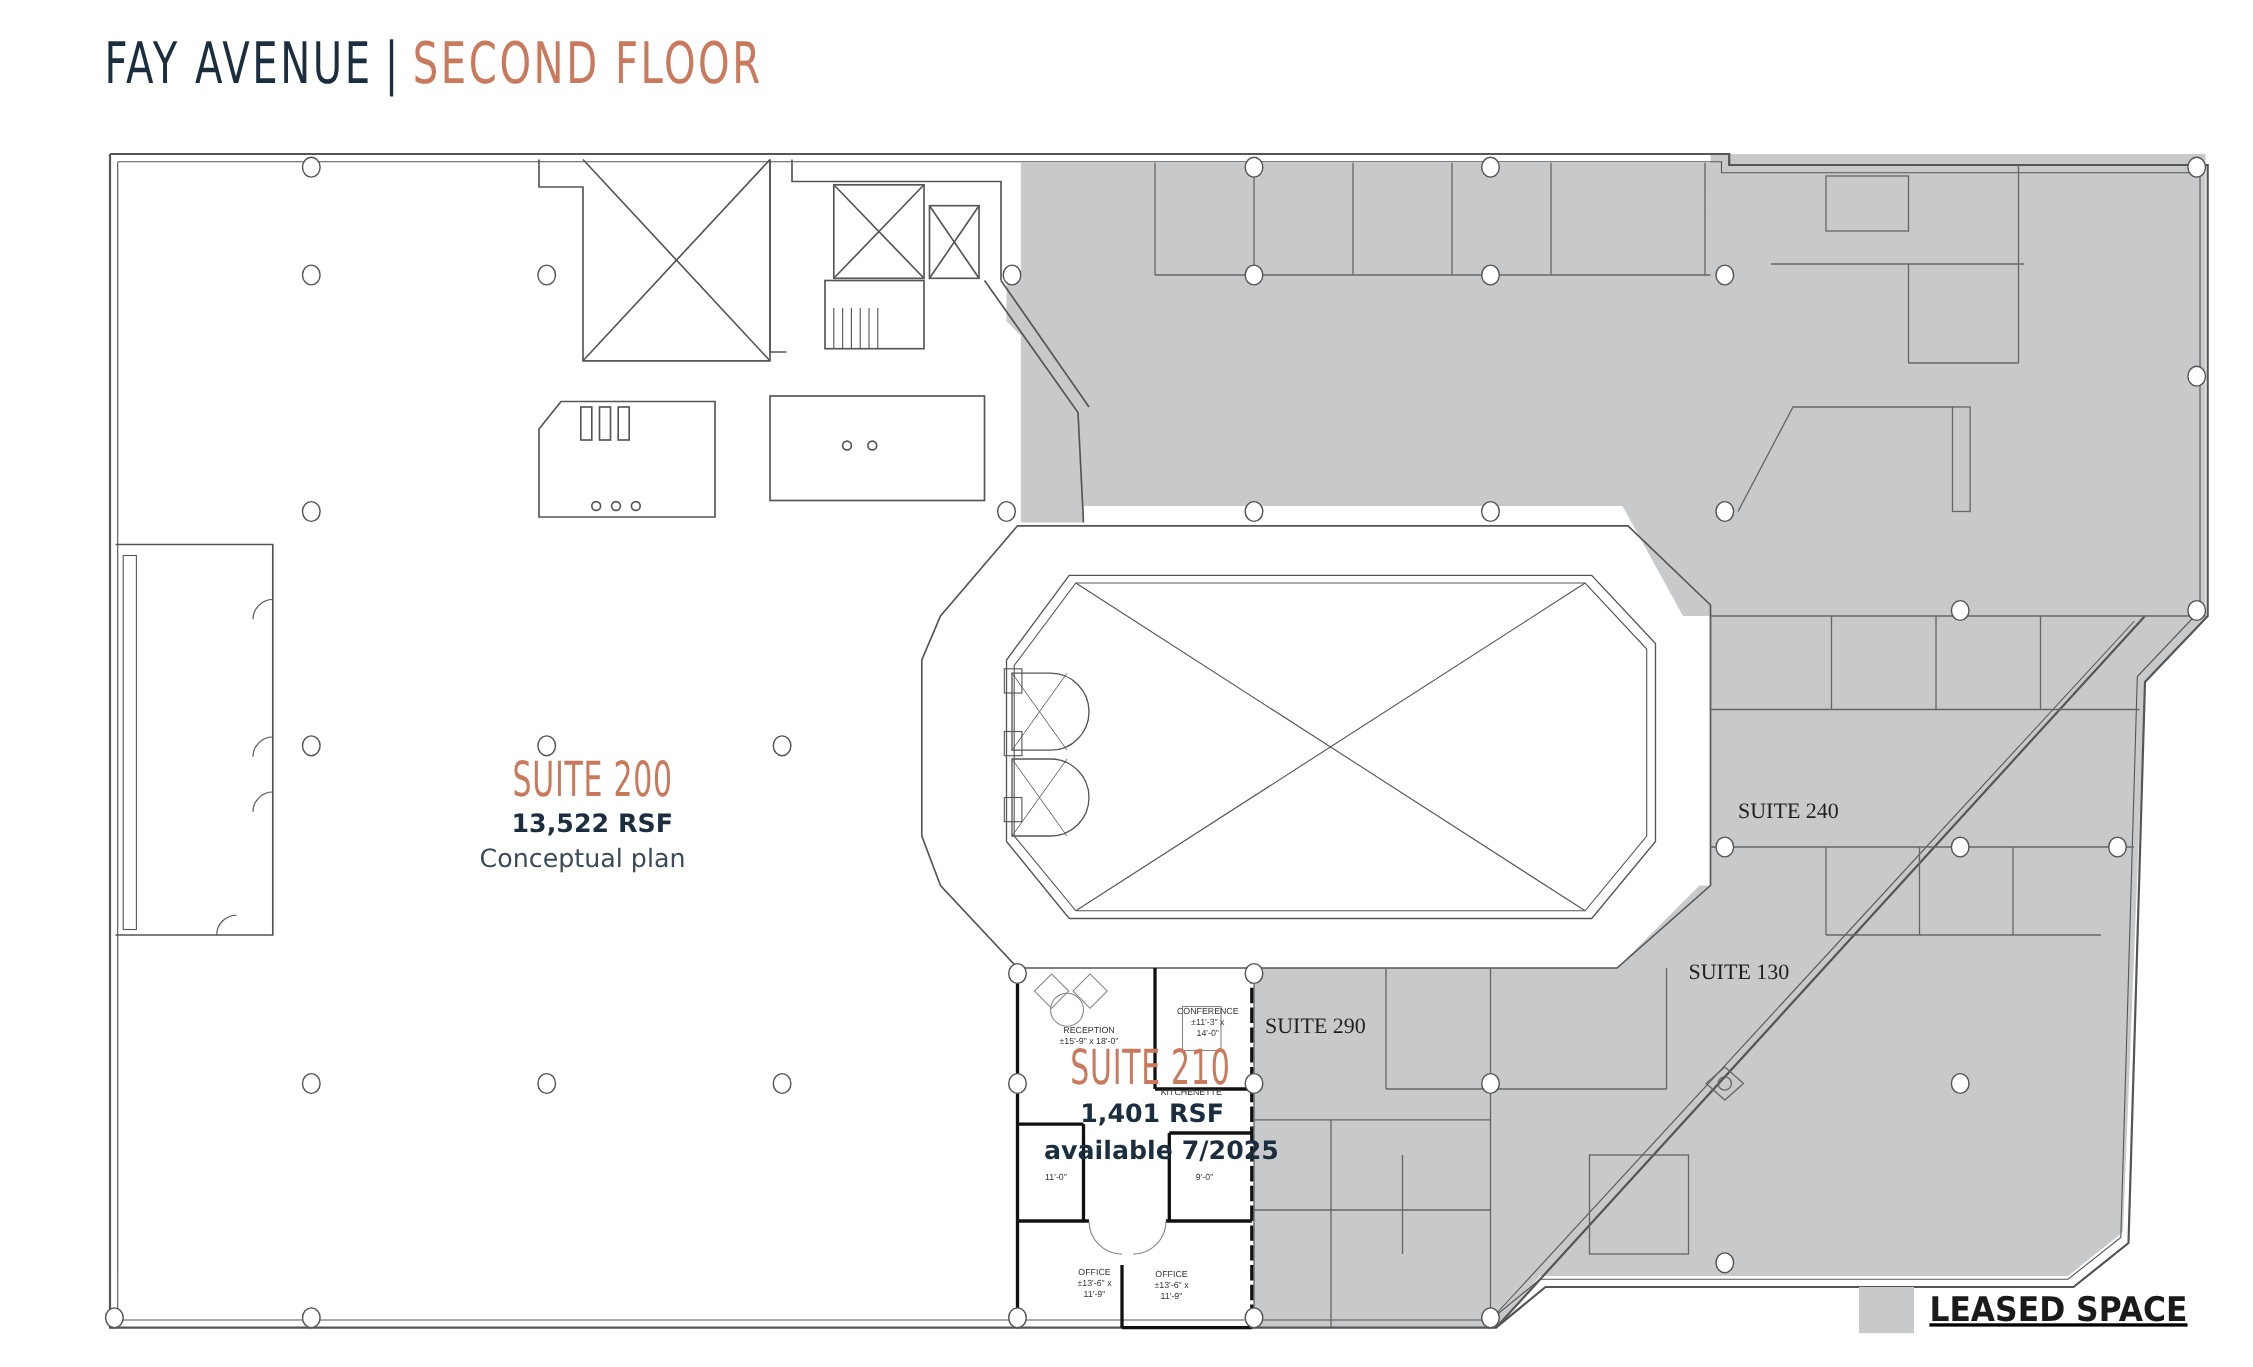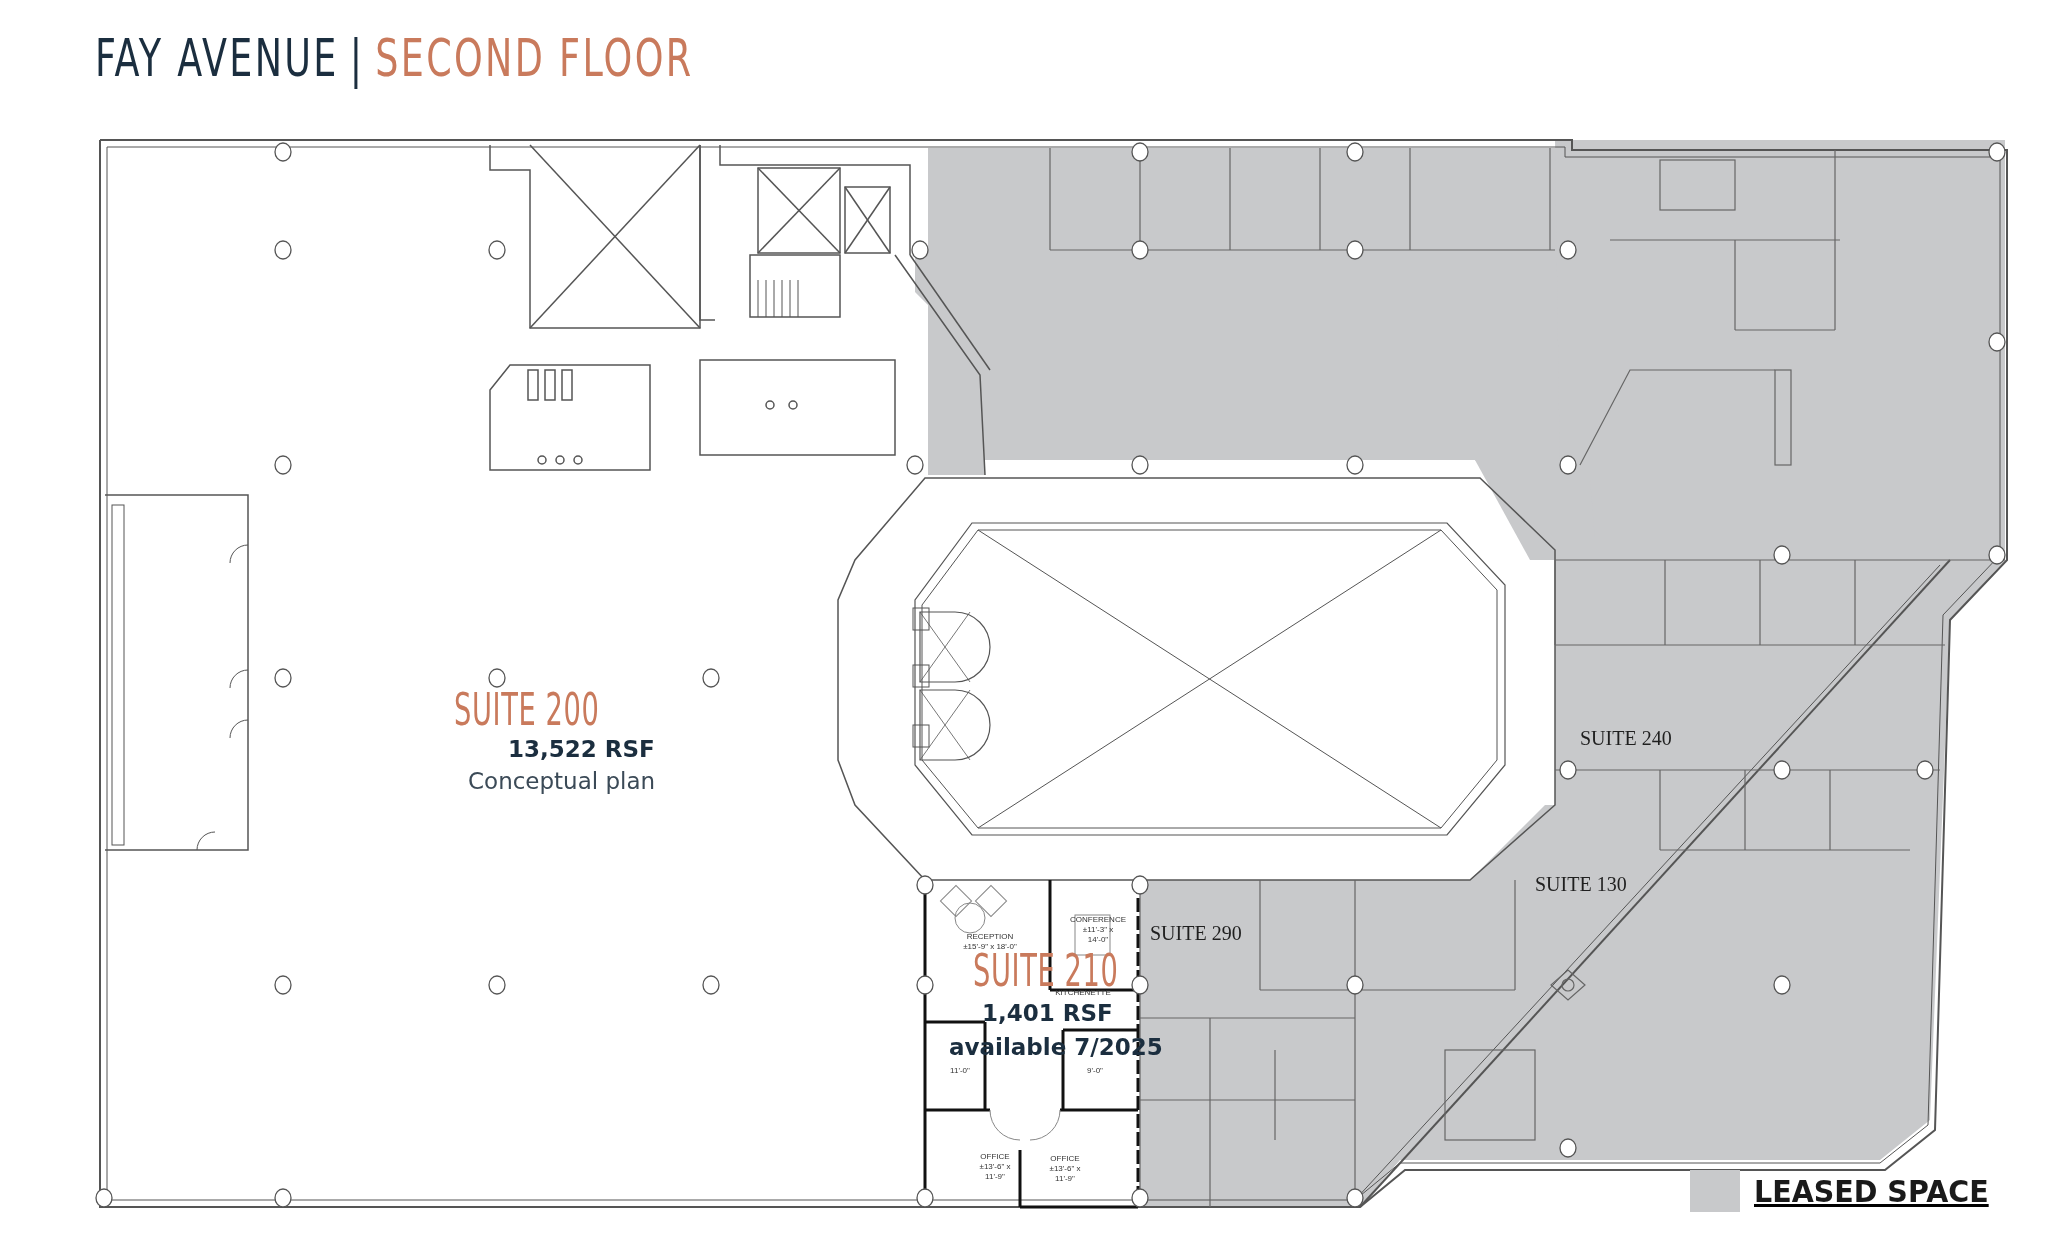--- a/index.html
+++ b/index.html
@@ -223,25 +223,25 @@
       <ellipse cx="1140" cy="885" rx="8" ry="9"></ellipse>
         <ellipse cx="925" cy="885" rx="8" ry="9"></ellipse>
         <ellipse cx="925" cy="985" rx="8" ry="9"></ellipse>
       <ellipse cx="925" cy="1198" rx="8" ry="9"></ellipse>
         <ellipse cx="915" cy="465" rx="8" ry="9"></ellipse>
         <ellipse cx="920" cy="250" rx="8" ry="9"></ellipse>
     </g>
   </g>
 </svg>
 
-<div class="lbl" style="left:416px;top:684px;width:200px;text-align:center;">
+<div class="lbl" style="left:428px;top:684px;width:200px;text-align:center;">
   <div class="suite-big">SUITE 200</div>
 </div>
-<div class="lbl rsf" style="left:465px;top:736px;margin-left:43px;">13,522 RSF</div>
-<div class="lbl note" style="left:436px;top:768px;margin-left:32px;">Conceptual plan</div>
+<div class="lbl rsf" style="left:465px;top:736px;">13,522 RSF</div>
+<div class="lbl note" style="left:436px;top:768px;">Conceptual plan</div>
 
 <div class="lbl room" style="left:950px;top:932px;width:80px;">
   <div>RECEPTION</div>
   <div>±15'-9" x 18'-0"</div>
 </div>
 <div class="lbl room" style="left:1058px;top:915px;width:80px;">
   <div>CONFERENCE</div>
   <div>±11'-3" x</div>
   <div>14'-0"</div>
 </div>

